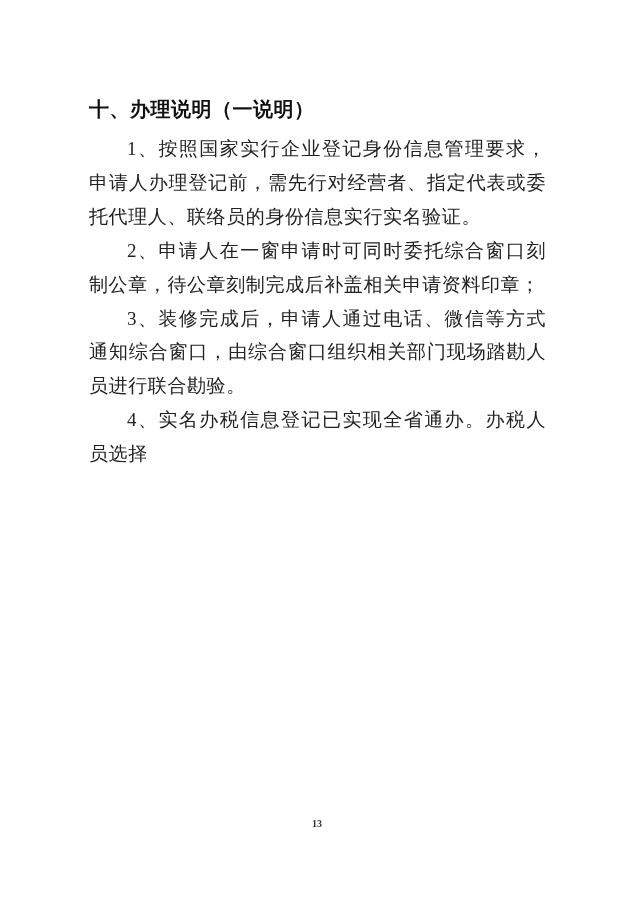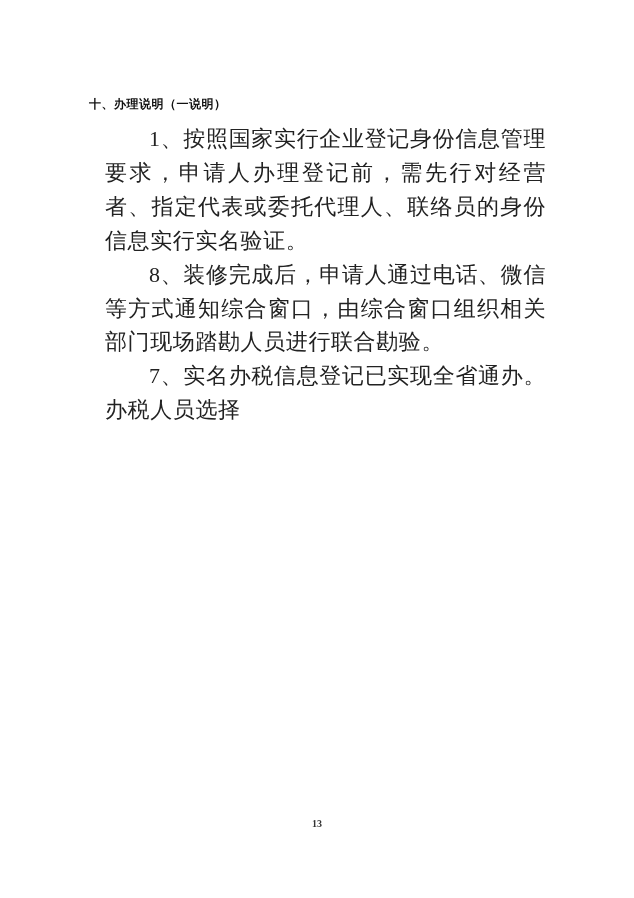--- a/index.html
+++ b/index.html
@@ -19,34 +19,33 @@
   }
   .content {
     position: absolute;
     top: 96px;
     left: 89px;
     width: 457px;
   }
   .doc-heading {
     font-family: "Liberation Sans", "DejaVu Sans", sans-serif;
     font-weight: bold;
-    font-size: 12px;
+    font-size: 20px;
     letter-spacing: 0.5px;
     color: #111111;
     margin-bottom: 9px;
     white-space: nowrap;
   }
   .doc-paragraph {
-    font-size: 22px;
+    font-size: 19px;
     line-height: 33.9px;
     letter-spacing: 0.6px;
     text-align: justify;
     text-indent: 2em;
     color: #222222;
-    margin-left: 16px;
   }
   .page-number {
     position: absolute;
     top: 818px;
     left: 0;
     width: 634px;
     text-align: center;
     font-family: "Liberation Serif", "DejaVu Serif", serif;
     font-weight: bold;
     font-size: 10px;
@@ -55,23 +54,24 @@
 </style>
 </head>
 <body>
 
 <div class="page">
   <div class="content">
     <div class="doc-heading">十、办理说明（一说明）</div>
 
     <p class="doc-paragraph">1、按照国家实行企业登记身份信息管理要求，申请人办理登记前，需先行对经营者、指定代表或委托代理人、联络员的身份信息实行实名验证。</p>
 
+    <p class="doc-paragraph">2、申请人在一窗申请时可同时委托综合窗口刻制公章，待公章刻制完成后补盖相关申请资料印章；</p>
 
-    <p class="doc-paragraph">8、装修完成后，申请人通过电话、微信等方式通知综合窗口，由综合窗口组织相关部门现场踏勘人员进行联合勘验。</p>
+    <p class="doc-paragraph">3、装修完成后，申请人通过电话、微信等方式通知综合窗口，由综合窗口组织相关部门现场踏勘人员进行联合勘验。</p>
 
 
 
 
-    <p class="doc-paragraph">7、实名办税信息登记已实现全省通办。办税人员选择</p>
+    <p class="doc-paragraph">4、实名办税信息登记已实现全省通办。办税人员选择</p>
   </div>
 
   <div class="page-number">13</div>
 </div>
 
 </body></html>

